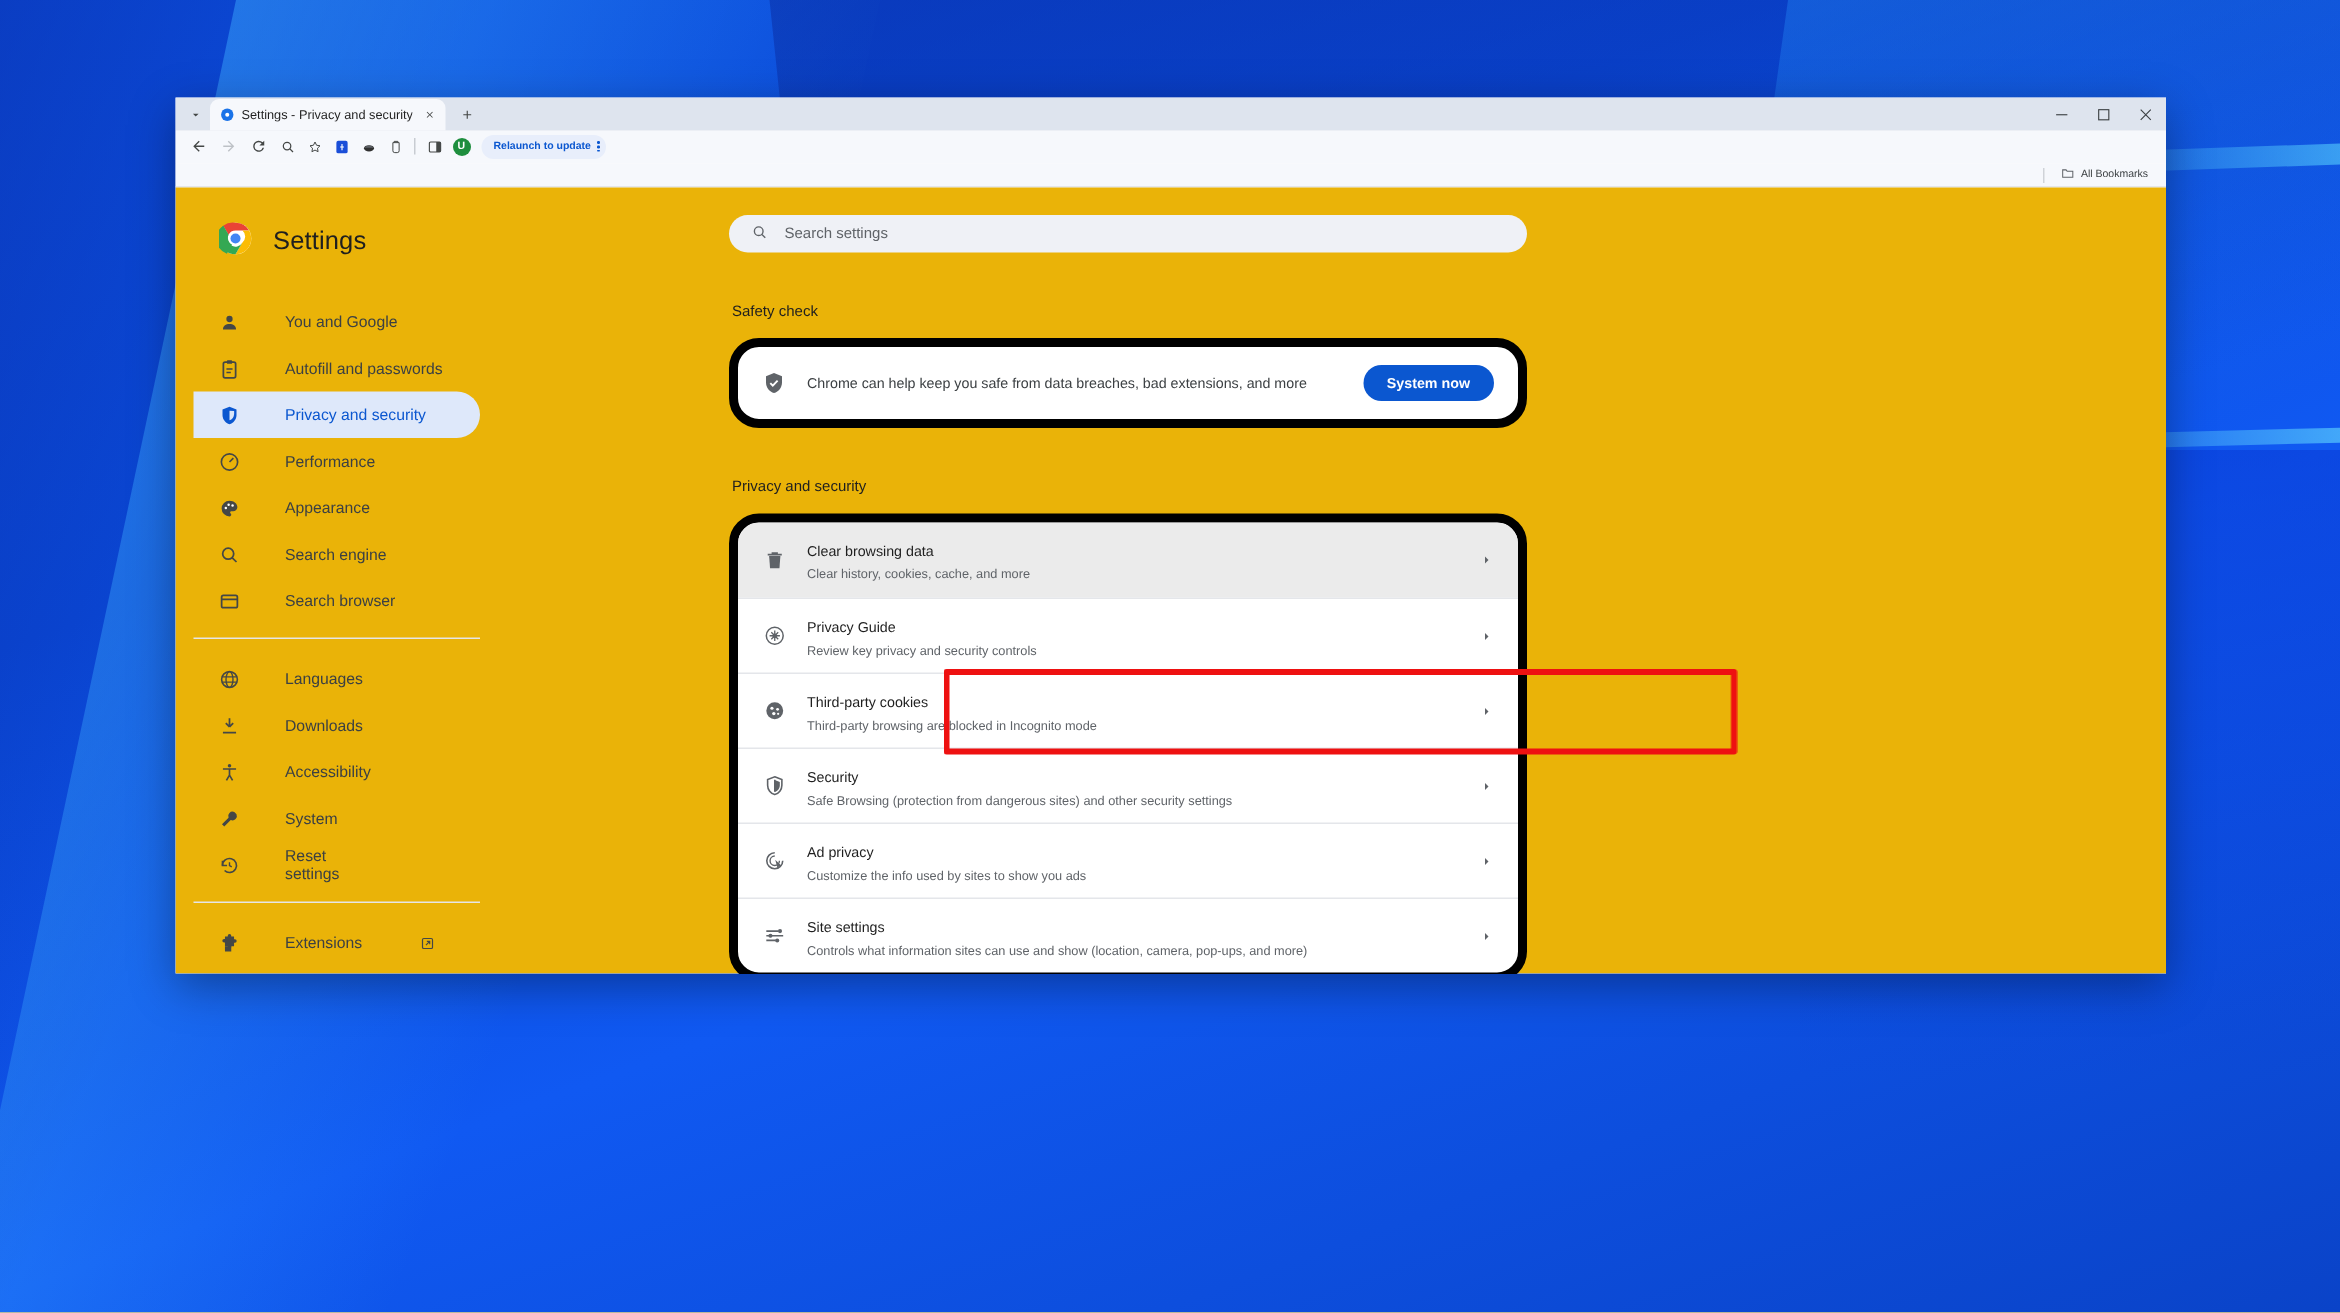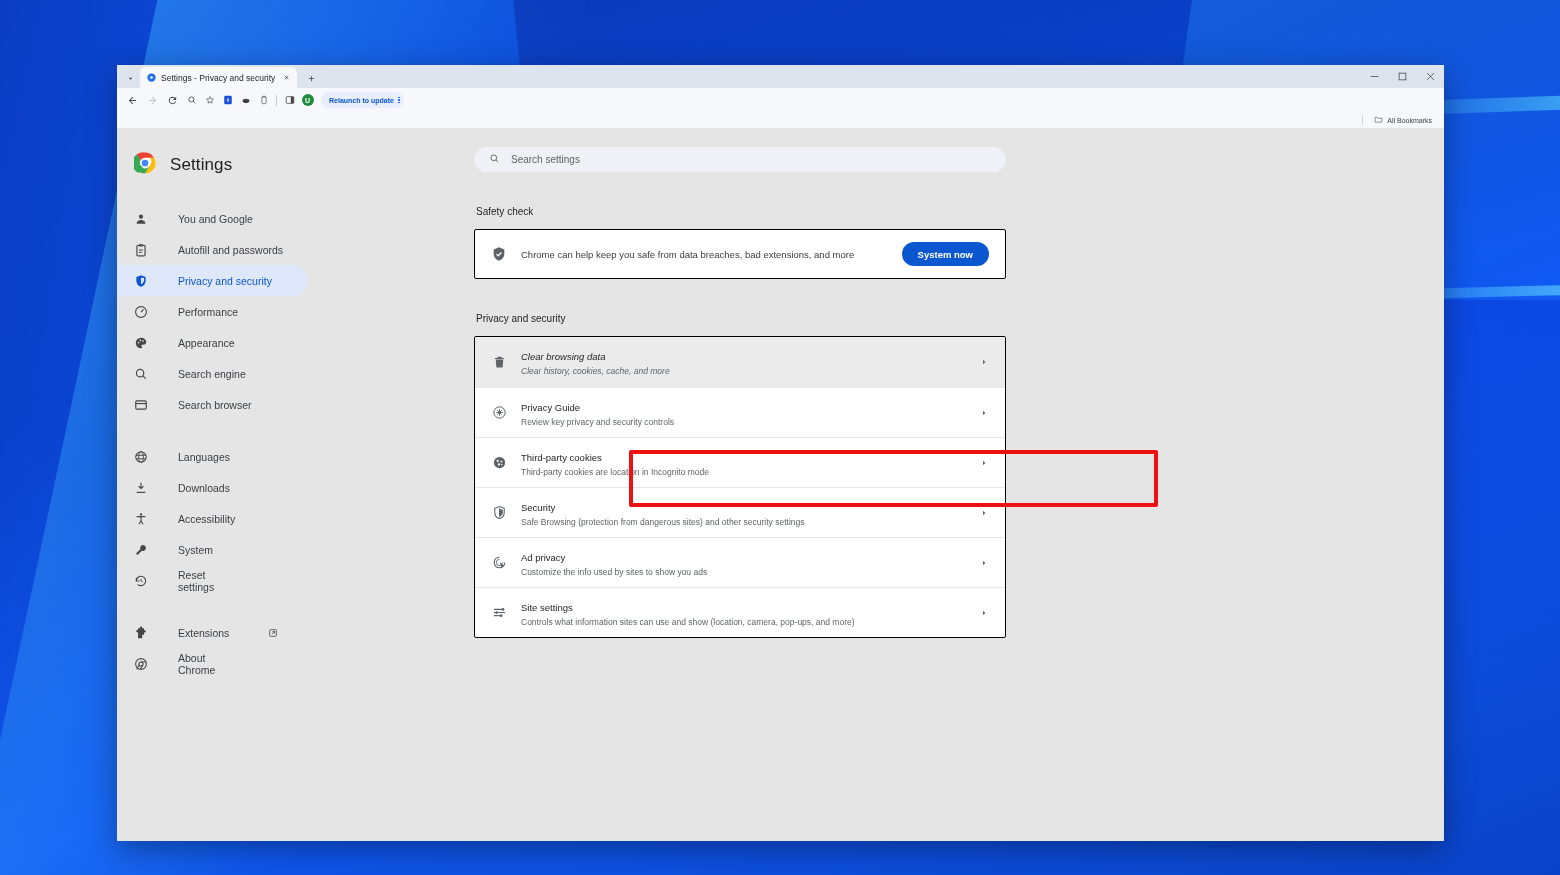--- a/index.html
+++ b/index.html
@@ -45,21 +45,21 @@
     transform: rotate(8deg);
   }
   .s7 {
     top: 300px; left: 1200px; width: 700px; height: 700px;
     background: linear-gradient(180deg, rgba(8,55,210,0.5) 0%, rgba(12,70,230,0.0) 60%);
   }
 
   
   #browser {
     position: absolute; left: 117px; top: 65px;
-    width: 1327px; height: 776px;
+    width: 1327px; height: 584px;
     background: #ffffff;
     box-shadow: 0 8px 28px rgba(0,0,0,0.35);
     overflow: hidden;
     display: flex; flex-direction: column;
   }
   
   .tabstrip {
     height: 23px; background: #dee4ee;
     display: flex; align-items: flex-end; position: relative;
     padding-left: 3px;
@@ -140,21 +140,21 @@
     height: 17px; background: #f6f8fc; display: flex; align-items: center;
     justify-content: flex-end; padding-right: 8px; border-bottom: 1px solid #e4e6ea;
   }
   .bb-div { width: 1px; height: 10px; background: #d0d3d8; margin-right: 7px; }
   .all-bm {
     display: flex; align-items: center; gap: 4px; font-size: 7px; color: #3c4043;
     cursor: pointer; padding: 2px 4px; border-radius: 4px;
   }
 
   
-  .page { flex: 1 1 auto; background: #e5e5e5; display: flex; overflow: hidden; position: relative; }
+  .page { flex: 1 1 auto; background: #eab308; display: flex; overflow: hidden; position: relative; padding-left: 12px; }
   .sidebar { width: 265px; flex: 0 0 auto; padding-top: 16px; }
   .brand { display: flex; align-items: center; gap: 14px; padding-left: 17px; height: 40px; }
   .brand-title { font-size: 17px; color: #1f1f1f; font-weight: normal; letter-spacing: .1px; }
   .menu { margin-top: 18px; }
   .menu-group { padding-bottom: 9px; }
   .menu-group + .menu-group { border-top: 1px solid #e6e6e6; padding-top: 11px; margin-left: 0; margin-right: 74px;}
   .mi {
     display: flex; align-items: center; gap: 30px; height: 31px;
     padding-left: 17px; margin-right: 74px; border-radius: 0 16px 16px 0;
     font-size: 10.5px; color: #3c4043; cursor: pointer;
@@ -165,35 +165,35 @@
 
   .content { flex: 1 1 auto; overflow-y: auto; padding-top: 18px; }
   .content-inner { width: 532px; margin-left: 92px; }
   .searchbar {
     height: 25px; background: #eff1f6; border-radius: 13px;
     display: flex; align-items: center; gap: 11px; padding: 0 15px;
     font-size: 10px; color: #5f6368; cursor: text;
   }
   .sec-title { font-size: 10px; color: #1f1f1f; margin: 34px 0 12px 2px; }
   .card {
-    background: #fff; border: 1px solid #000000; border-radius: 2px; overflow: hidden;
+    background: #fff; border: 6px solid #000000; border-radius: 20px; overflow: hidden;
   }
   .safety-row { display: flex; align-items: center; padding: 12px 16px; gap: 14px; }
   .safety-text { flex: 1 1 auto; font-size: 9.5px; color: #3c4043; }
   .check-btn {
     background: #0b57d0; color: #fff; border: none; border-radius: 13px;
     height: 24px; padding: 0 16px; font-size: 9.5px; font-weight: bold;
     cursor: pointer; font-family: "Liberation Sans", sans-serif;
   }
   .row {
     display: flex; align-items: center; gap: 14px; padding: 0 16px;
     min-height: 50px; cursor: pointer; position: relative;
   }
   .row + .row { border-top: 1px solid #e4e6ea; }
-  .row.highlight { background: #ebebeb; font-style: italic; }
+  .row.highlight { background: #ebebeb; }
   .row-ic { width: 16px; height: 16px; flex: 0 0 auto; display: flex; align-items: center; justify-content: center; }
   .row-txt { flex: 1 1 auto; }
   .row-title { font-size: 9.5px; color: #1f1f1f; line-height: 1.35; }
   .row-sub { font-size: 8.5px; color: #5f6368; line-height: 1.4; margin-top: 2px; }
   .chev { width: 10px; flex: 0 0 auto; display: flex; align-items: center; justify-content: center; }
 
   
   #redbox {
     position: absolute; left: 512px; top: 321px; width: 529px; height: 57px;
     border: 4px solid #ee1111; border-radius: 2px; pointer-events: none; z-index: 30;
@@ -581,21 +581,21 @@
                 <svg width="15" height="15" viewBox="0 0 24 24">
                     <circle cx="12" cy="12" r="9" fill="#5f6368"></circle>
                     <circle cx="9" cy="9.3" r="1.7" fill="#fff"></circle>
                     <circle cx="15" cy="10.5" r="1.5" fill="#fff"></circle>
                     <circle cx="11" cy="15" r="1.8" fill="#fff"></circle>
                     <circle cx="15.6" cy="15.2" r="1.2" fill="#fff"></circle>
                   </svg>
               </span>
               <span class="row-txt">
                 <span class="row-title">Third-party cookies</span>
-                <span class="row-sub" style="display:block">Third-party cookies are location in Incognito mode</span>
+                <span class="row-sub" style="display:block">Third-party browsing are blocked in Incognito mode</span>
               </span>
               <span class="chev">
                 <svg width="8" height="8" viewBox="0 0 24 24">
                     <path d="M9 5l7 7-7 7z" fill="#5f6368"></path>
                   </svg>
               </span>
             </div>
 
             <div class="row">
               <span class="row-ic">

